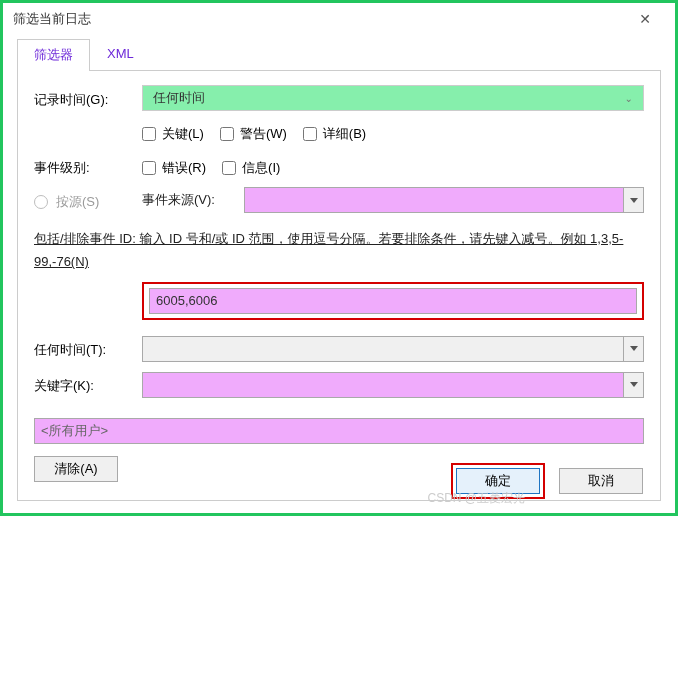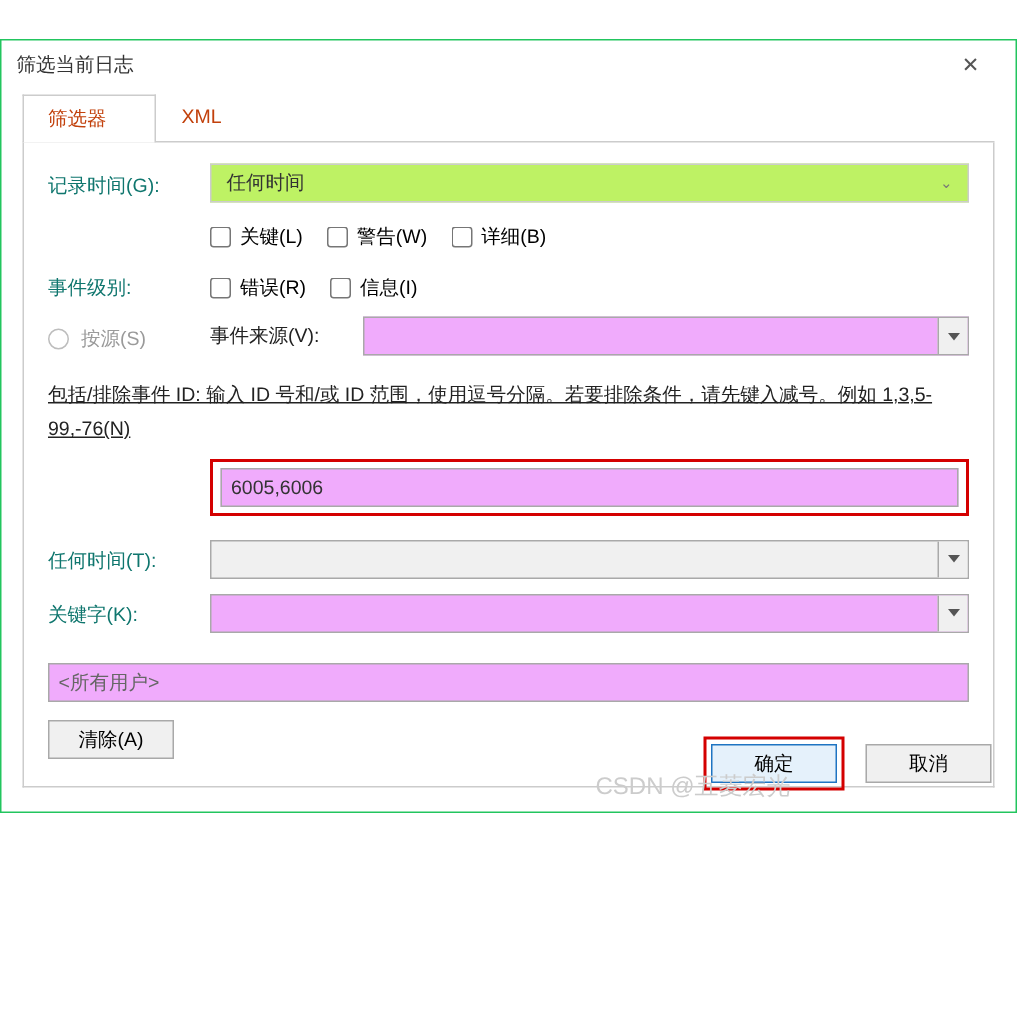--- a/index.html
+++ b/index.html
@@ -1,51 +1,51 @@
 <!DOCTYPE html>
 <html><head>
 <meta charset="utf-8">
 <style>
   * { box-sizing: border-box; font-family: "Microsoft YaHei", "Segoe UI", sans-serif; font-size: 13px; }
   html, body { margin:0; padding:0; background:#fff; }
-  .window { width:678px; height:516px; border:1px solid #22c55e; position:relative; background:#fff;margin-top:26px; }
+  .window { width:678px; height:516px; border:3px solid #22c55e; position:relative; background:#fff; }
   .titlebar { height:32px; display:flex; align-items:center; padding:0 10px; justify-content:space-between; }
   .titlebar .title { color:#333; }
   .titlebar .close { width:40px; text-align:center; color:#555; font-size:14px; cursor:pointer; }
   .content { padding:4px 14px 60px 14px; }
   .tabs { display:flex; border-bottom:1px solid #ccc; position:relative; }
-  .tab { padding:6px 32px 7px 16px; border:1px solid transparent; border-bottom:none; color:#c2410c; margin-bottom:-1px; }
+  .tab { padding:6px 16px 7px 16px; border:1px solid transparent; border-bottom:none; color:#6d28d9; margin-bottom:-1px; }
   .tab.active { border-color:#ccc; background:#fff; }
   .tabpanel { border:1px solid #ccc; border-top:none; padding:14px 16px 18px 16px; }
   .row { display:flex; align-items:center; margin-bottom:10px; min-height:26px; }
   .row.top { align-items:flex-end; }
-  .label { width:108px; color:#0f766e; padding-top:3px; }
+  .label { width:108px; color:#000000; padding-top:3px; }
   .label.disabled { color:#9a9a9a; }
   .field { flex:1; }
   .select, .combo, .textinput {
     width:100%; height:26px; background:#f0abfc; border:1px solid #a9a9a9;
     padding:0 6px; color:#333; outline:none;
   }
-  .select.flat { background:#bef264; border:1px solid #ccc; height:26px; display:flex; align-items:center; justify-content:space-between; padding:0 10px; color:#333; }
+  .select.flat { background:#86efac; border:1px solid #ccc; height:26px; display:flex; align-items:center; justify-content:space-between; padding:0 10px; color:#333; }
   .combo { display:flex; align-items:center; justify-content:space-between; padding:0 0 0 6px; }
   .combo.disabled { background:#f0f0f0; }
   .combo .btn { width:20px; height:24px; border-left:1px solid #a9a9a9; background:#f0f0f0; display:flex; align-items:center; justify-content:center; }
   .checks { display:flex; flex-wrap:wrap; gap:8px 16px; padding-top:4px; }
   .chk { display:flex; align-items:center; gap:6px; }
   .chk input { width:14px; height:14px; margin:0; }
   .radiorow { display:flex; align-items:center; gap:8px; }
   .radio { width:14px; height:14px; border:1px solid #bdbdbd; border-radius:50%; display:inline-block; }
   .hint { color:#222; line-height:1.8; margin:14px 0 8px 0;text-decoration:underline; }
   .red-frame { border:2px solid #d40000; padding:4px 5px; margin-left:108px; margin-bottom:16px; }
   .clearbtn-wrap { display:flex; justify-content:flex-start; margin-top:12px; }
   .wbtn { min-width:84px; height:26px; border:1px solid #a9a9a9; background:#f0f0f0; display:inline-flex; align-items:center; justify-content:center; padding:0 12px; cursor:pointer; }
   .wbtn.primary { border:1px solid #1e74c2; background:#e5f1fb; }
-  .footer { position:absolute; bottom:14px; right:16px; display:flex; gap:14px; align-items:center; }
+  .footer { position:absolute; bottom:14px; right:32px; display:flex; gap:14px; align-items:center; }
   .red-ok { border:2px solid #d40000; padding:3px; }
-  .watermark { position:absolute; bottom:6px; right:150px; color:#ccc; font-size:16px; pointer-events:none; }
+  .watermark { position:absolute; bottom:6px; right:150px; color:#ccc; font-size:12px; pointer-events:none; }
   .arrow-down { width:0;height:0;border-left:4px solid transparent;border-right:4px solid transparent;border-top:5px solid #555; }
   .chev { color:#777; font-size:10px; }
   .sub { display:flex; align-items:center; gap:10px; }
   .sub .sublabel { width:92px; color:#222; }
   .sub .subfield { flex:1; }
   .userval { color:#666; }
 </style>
 </head>
 <body>
 

